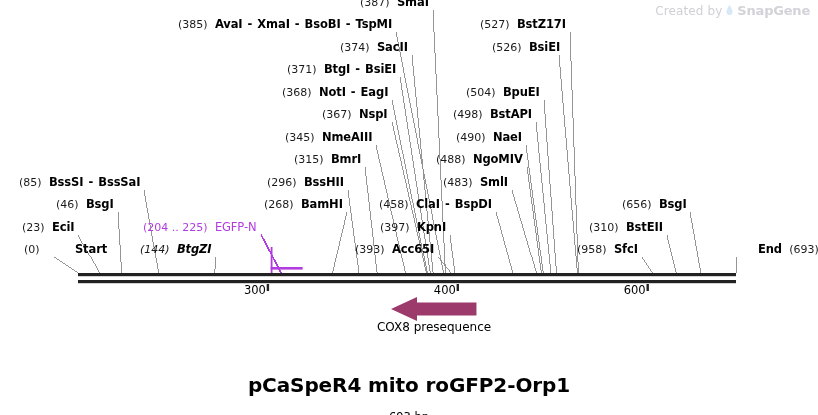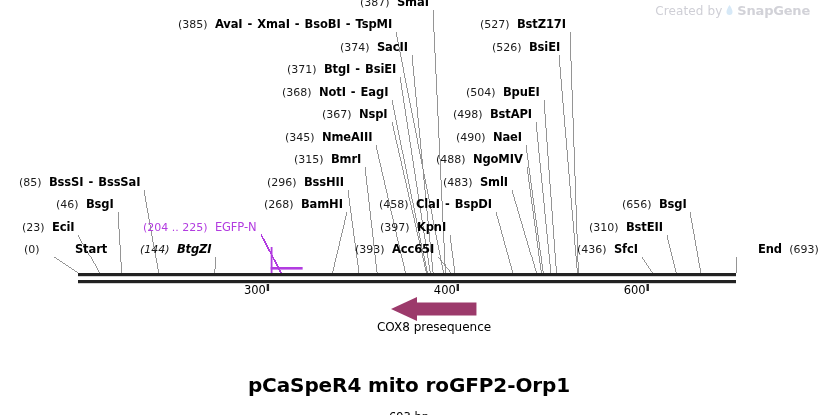--- a/index.html
+++ b/index.html
@@ -135,21 +135,21 @@
       <div class="site" style="left: 355px; top: 243px;"><span class="pos">(393)</span>&nbsp;&nbsp;<span class="enz">Acc65I</span></div>
       <div class="site" style="left: 380px; top: 220.5px;"><span class="pos">(397)</span>&nbsp;&nbsp;<span class="enz">KpnI</span></div>
       <div class="site" style="left: 379px; top: 198px;"><span class="pos">(458)</span>&nbsp;&nbsp;<span class="enz">ClaI</span><span class="dash">&nbsp;-&nbsp;</span><span class="enz">BspDI</span></div>
       <div class="site" style="left: 443px; top: 175.5px;"><span class="pos">(483)</span>&nbsp;&nbsp;<span class="enz">SmlI</span></div>
       <div class="site" style="left: 436px; top: 153px;"><span class="pos">(488)</span>&nbsp;&nbsp;<span class="enz">NgoMIV</span></div>
       <div class="site" style="left: 456px; top: 130.5px;"><span class="pos">(490)</span>&nbsp;&nbsp;<span class="enz">NaeI</span></div>
       <div class="site" style="left: 453px; top: 108px;"><span class="pos">(498)</span>&nbsp;&nbsp;<span class="enz">BstAPI</span></div>
       <div class="site" style="left: 466px; top: 85.5px;"><span class="pos">(504)</span>&nbsp;&nbsp;<span class="enz">BpuEI</span></div>
       <div class="site" style="left: 492px; top: 40.5px;"><span class="pos">(526)</span>&nbsp;&nbsp;<span class="enz">BsiEI</span></div>
       <div class="site" style="left: 480px; top: 18px;"><span class="pos">(527)</span>&nbsp;&nbsp;<span class="enz">BstZ17I</span></div>
-      <div class="site" style="left: 577px; top: 243px;"><span class="pos">(436)</span>&nbsp;&nbsp;<span class="enz">SfcI</span></div>
+      <div class="site" style="left: 577px; top: 243px;"><span class="pos">(958)</span>&nbsp;&nbsp;<span class="enz">SfcI</span></div>
       <div class="site" style="left: 589px; top: 220.5px;"><span class="pos">(310)</span>&nbsp;&nbsp;<span class="enz">BstEII</span></div>
       <div class="site" style="left: 622px; top: 198px;"><span class="pos">(656)</span>&nbsp;&nbsp;<span class="enz">BsgI</span></div>
       <div class="site terminal" style="left: 730px; top: 243px;"><span class="enz">End</span>&nbsp;&nbsp;<span class="pos">(693)</span></div>
     </div>
 
   <div id="ruler-labels">
       <div class="tick-label" style="left: 265.899px; top: 283px;">300</div>
       <div class="tick-label" style="left: 455.798px; top: 283px;">400</div>
       <div class="tick-label" style="left: 645.697px; top: 283px;">600</div>
     </div>

